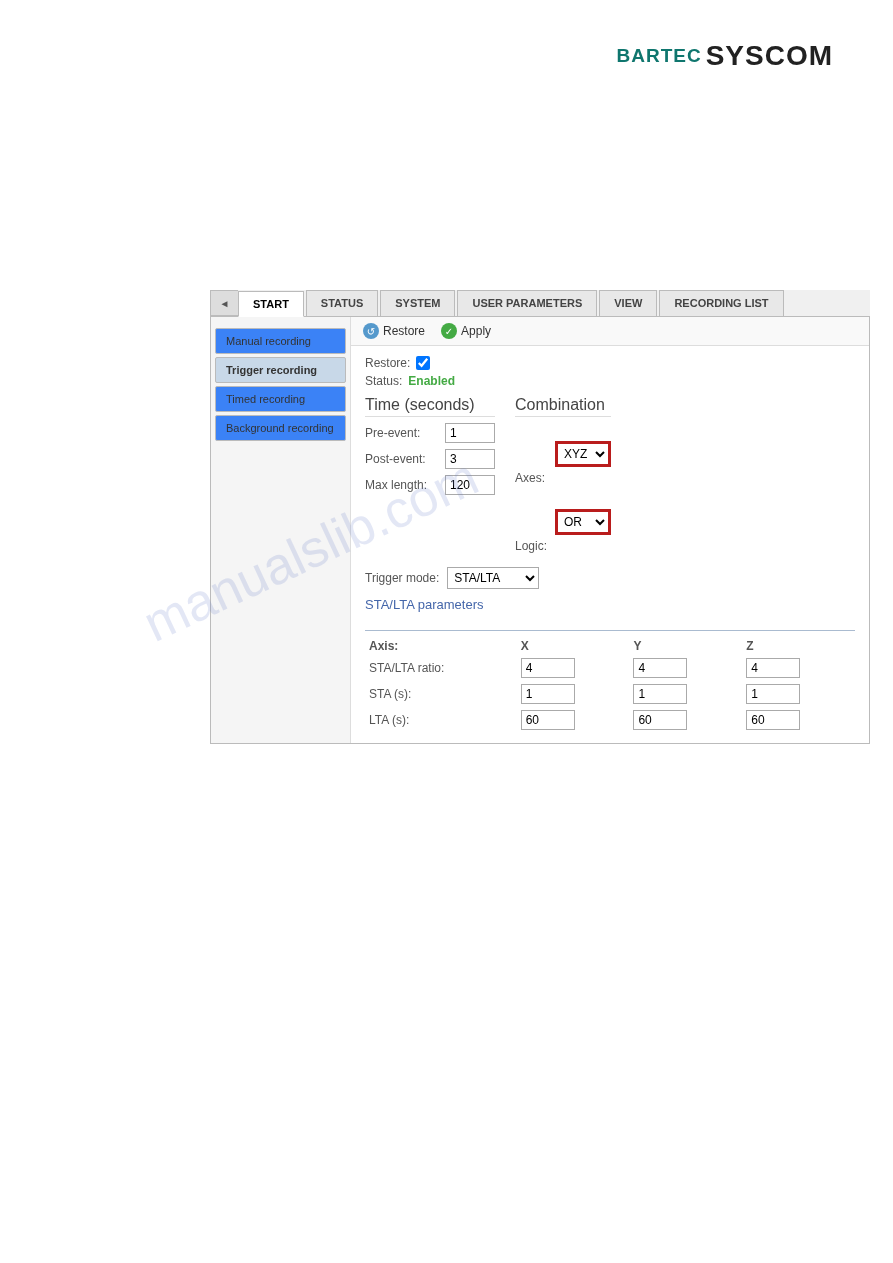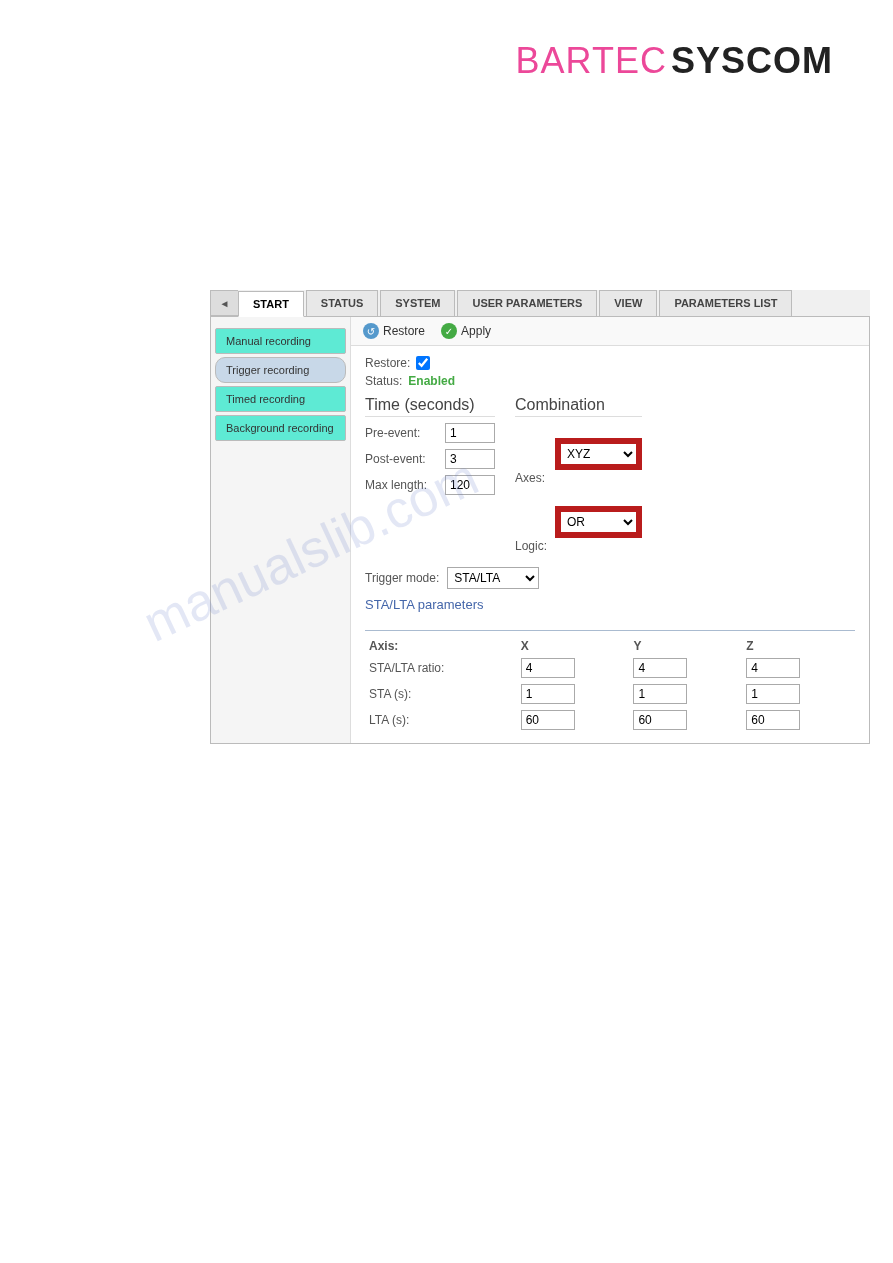--- a/index.html
+++ b/index.html
@@ -16,27 +16,27 @@
     
     .logo-area {
       position: absolute;
       top: 40px;
       right: 60px;
       display: flex;
       align-items: center;
       gap: 4px;
     }
     .logo-bartec {
-      font-size: 36px;
-      font-weight: normal;
-      color: #ec4899;
+      font-size: 19px;
+      font-weight: bold;
+      color: #0f766e;
       letter-spacing: 1px;
     }
     .logo-syscom {
-      font-size: 36px;
+      font-size: 28px;
       font-weight: bold;
       color: #222;
       letter-spacing: 1px;
     }
 
     
     .main-container {
       position: absolute;
       top: 290px;
       left: 210px;
@@ -95,30 +95,29 @@
     .sidebar {
       width: 140px;
       background: #f5f5f5;
       border-right: 1px solid #ddd;
       padding: 0;
     }
     .sidebar-item {
       padding: 6px 10px;
       border: 1px solid #bbb;
       margin: 3px 4px;
-      background: #5eead4;
+      background: #3b82f6;
       cursor: pointer;
       font-size: 11px;
       color: #333;
       border-radius: 2px;
     }
     .sidebar-item.active {
       background: #c8d8e8;
-      font-weight: normal;
-      border-radius: 10px;
+      font-weight: bold;
     }
 
     
     .main-panel {
       flex: 1;
       padding: 0;
     }
 
     
     .toolbar {
@@ -216,22 +215,22 @@
       align-items: center;
       margin-bottom: 6px;
       font-size: 12px;
     }
     .combo-row label {
       min-width: 40px;
       color: #555;
       margin-top: 48px;
     }
     .combo-select {
-      width: 87px;
-      border: 6px solid #b91c1c;
+      width: 56px;
+      border: 3px solid #b91c1c;
       padding: 2px 2px;
       font-size: 12px;
       background: #fff;
       cursor: pointer;
     }
 
     
     .trigger-row {
       display: flex;
       align-items: center;
@@ -314,21 +313,21 @@
 
 <div class="main-container">
 
   <div class="tab-bar">
     <div class="tab-nav-arrow">◄</div>
     <div class="tab active">START</div>
     <div class="tab">STATUS</div>
     <div class="tab">SYSTEM</div>
     <div class="tab">USER PARAMETERS</div>
     <div class="tab">VIEW</div>
-    <div class="tab">PARAMETERS LIST</div>
+    <div class="tab">RECORDING LIST</div>
   </div>
 
   <div class="content-area">
 
     <div class="sidebar">
       <div style="height:8px;"></div>
       <div class="sidebar-item">Manual recording</div>
       <div class="sidebar-item active">Trigger recording</div>
       <div class="sidebar-item">Timed recording</div>
       <div class="sidebar-item">Background recording</div>

